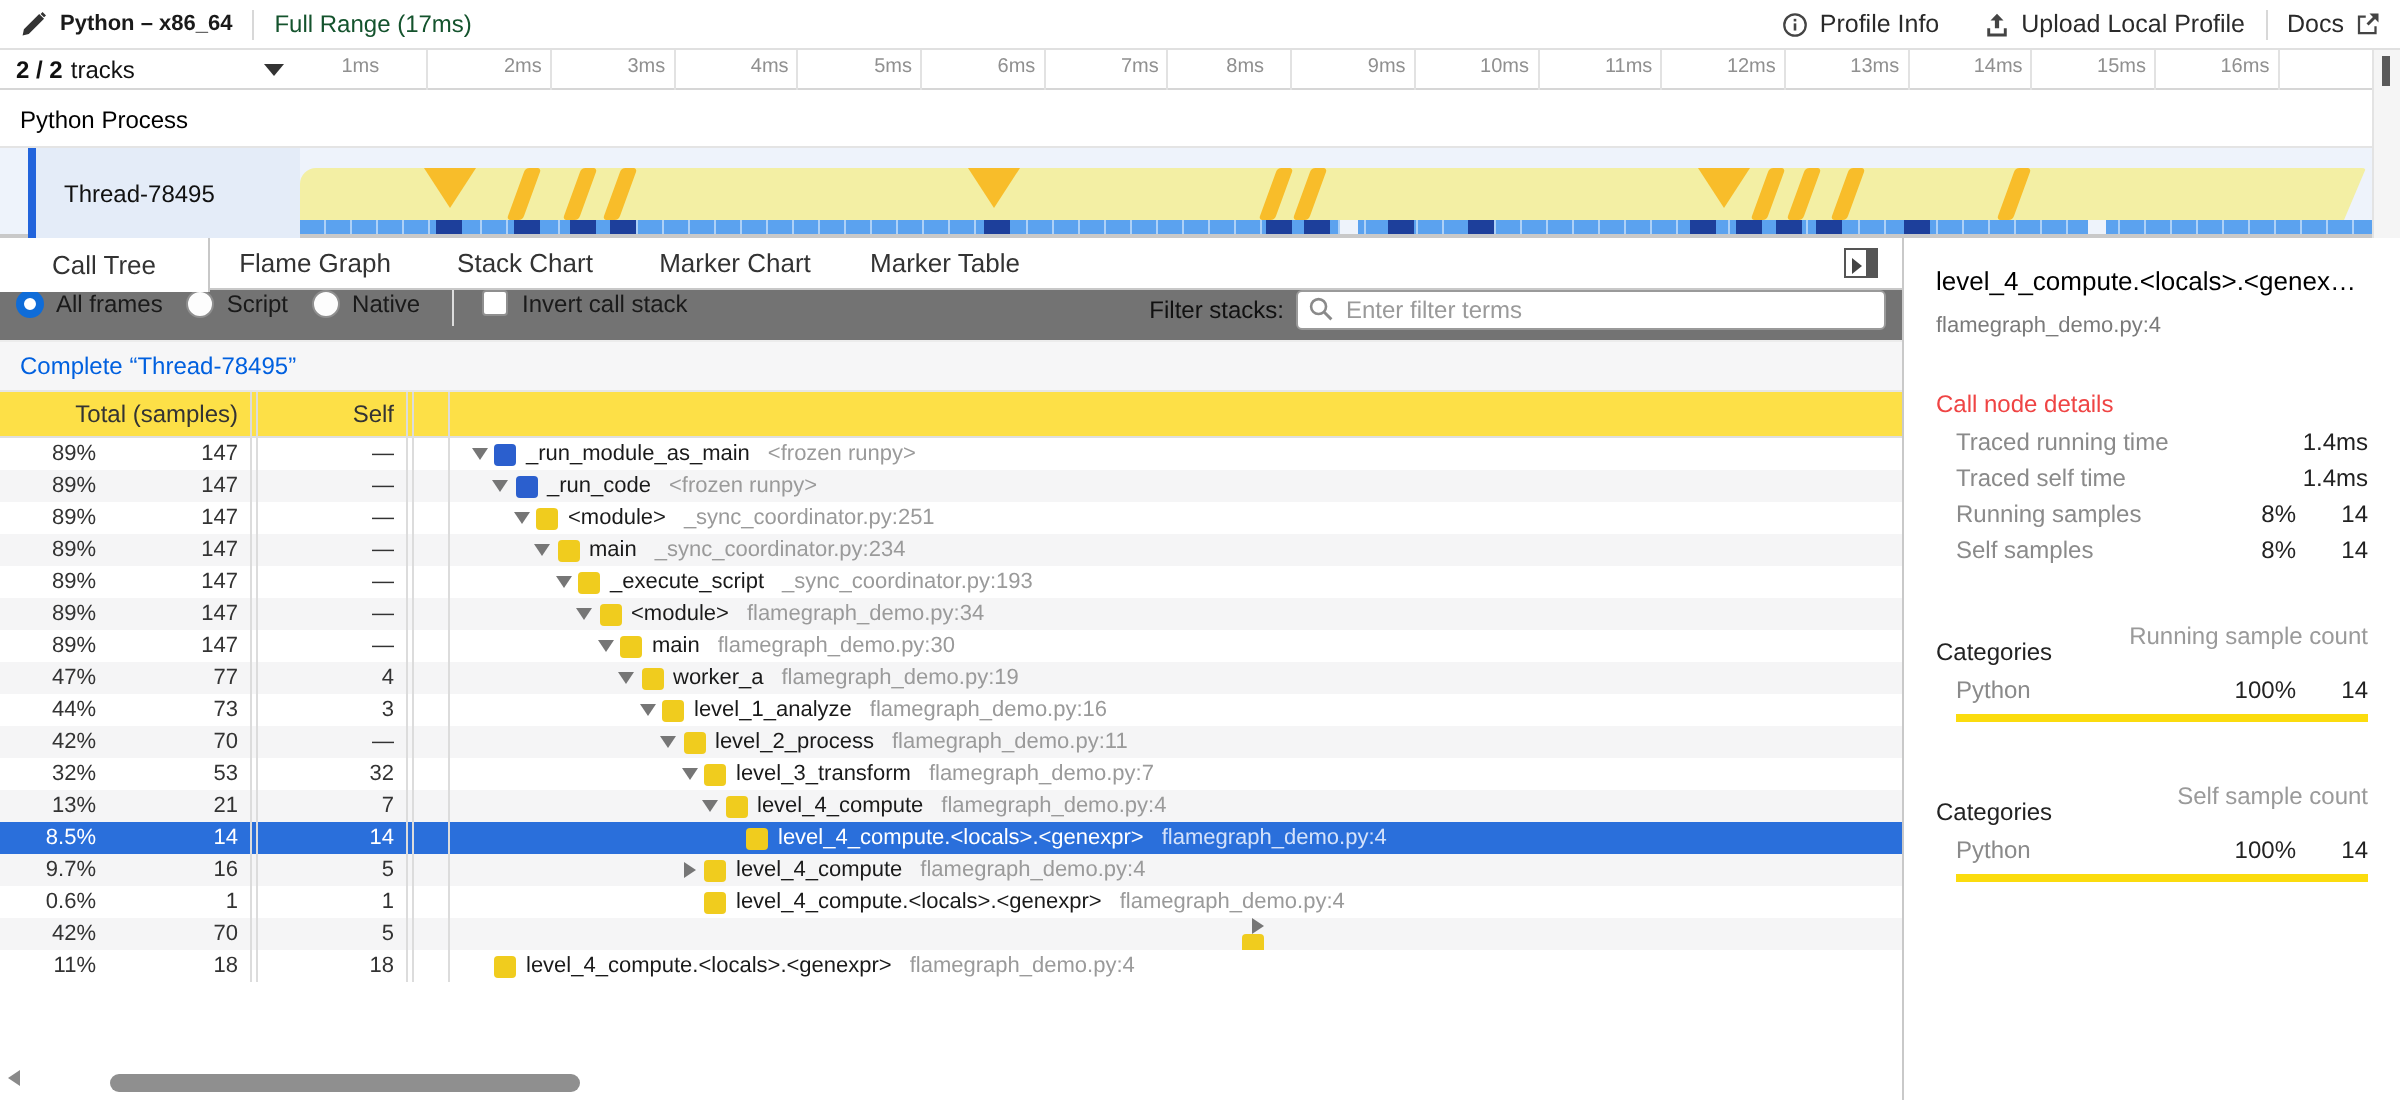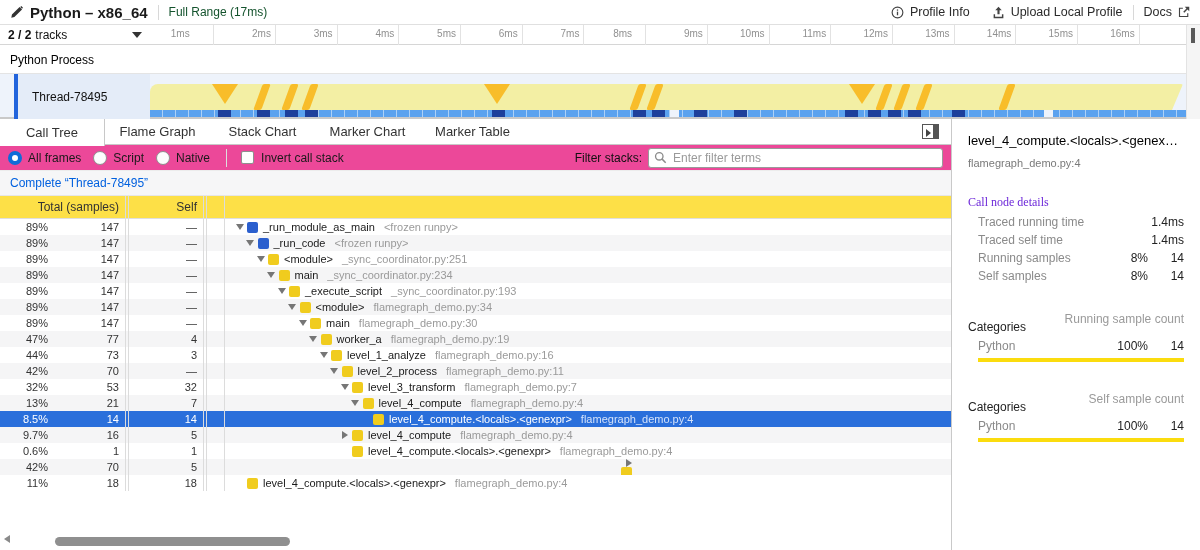--- a/index.html
+++ b/index.html
@@ -5,21 +5,21 @@
   * { margin:0; padding:0; box-sizing:border-box; }
   html,body { width:1200px; height:550px; overflow:hidden; background:#fff;
     font-family:"Liberation Sans","DejaVu Sans",sans-serif; }
   #app { position:relative; width:1200px; height:550px; background:#fff; }
 
   
   .topbar { position:absolute; top:0; left:0; right:0; height:25px; background:#fff;
     border-bottom:1px solid #e0e0e0; display:flex; align-items:center; padding:0 10px; }
   .topbar .left, .topbar .right { display:flex; align-items:center; }
   .topbar .right { margin-left:auto; }
-  .app-title { font-weight:bold; font-size:15px; color:#1a1a1a; margin-left:7px; }
+  .app-title { font-weight:bold; font-size:11px; color:#1a1a1a; margin-left:7px; }
   .vsep { width:1px; height:15px; background:#d8d8d8; margin:0 10px; }
   .blue-link { color:#14532d; font-size:12px; text-decoration:none; cursor:pointer; }
   .top-item { display:flex; align-items:center; font-size:12.5px; color:#2a2a2a; margin-left:22px; cursor:pointer; }
   .top-item svg { margin-right:6px; }
 
   
   .ruler { position:absolute; top:25px; left:0; right:0; height:20px; background:#fff;
     border-bottom:1px solid #d6d6d6; }
   .tracks-summary { position:absolute; left:0; top:0; width:150px; height:20px; display:flex;
     align-items:center; padding:0 8px; cursor:pointer; }
@@ -68,22 +68,22 @@
   .tab { width:105px; display:flex; align-items:center; justify-content:center;
     font-size:13px; color:#333; cursor:pointer; }
   .tab.selected { background:#fff; border-right:1px solid #c8c8c8; height:27px; position:relative; z-index:2; }
   .sidebar-toggle { position:absolute; right:12px; top:5px; width:17px; height:15px;
     border:1px solid #555; background:#fff; cursor:pointer; }
   .sidebar-toggle .fill { position:absolute; right:0; top:0; width:5px; height:100%; background:#555; }
   .sidebar-toggle .tri { position:absolute; left:3px; top:3.5px; width:0; height:0;
     border-top:4px solid transparent; border-bottom:4px solid transparent; border-left:5px solid #444; }
 
   
-  .settings { position:relative; height:26px; background:#ec4899; border-bottom:1px solid #ececec;
-    display:flex; align-items:center; font-size:12px; color:#1a1a1a; padding-left:8px; }
+  .settings { position:relative; height:26px; background:#737373; border-bottom:1px solid #ececec;
+    display:flex; align-items:flex-start; font-size:12px; color:#1a1a1a; padding-left:8px; }
   .radio { width:14px; height:14px; border-radius:50%; border:1px solid #8f8f8f; background:#fdfdfd;
     margin-right:6px; cursor:pointer; flex:none; }
   .radio.on { border:4px solid #0f6cd8; background:#fff; }
   .radio-label { margin-right:12px; cursor:pointer; }
   .settings .vsep2 { width:1px; height:18px; background:#ddd; margin:0 14px 0 4px; }
   .checkbox { width:13px; height:13px; border:1px solid #8f8f8f; border-radius:2px; background:#fff;
     margin-right:7px; cursor:pointer; flex:none; }
   .filter-wrap { margin-left:auto; display:flex; align-items:center; padding-right:8px; }
   .filter-label { font-size:12px; color:#111; margin-right:6px; }
   .filter-input { position:relative; width:295px; height:20px; }
@@ -130,21 +130,21 @@
 
   
   .hscroll-arrow { position:absolute; left:4px; bottom:7px; width:0; height:0;
     border-top:4px solid transparent; border-bottom:4px solid transparent; border-right:6px solid #8a8a8a; cursor:pointer; }
   .hscroll-thumb { position:absolute; left:55px; bottom:4px; width:235px; height:9px;
     background:#8f8f8f; border-radius:5px; cursor:pointer; }
 
   
   .sb-title { font-size:13px; color:#000; width:216px; overflow:hidden; text-overflow:ellipsis; white-space:nowrap; }
   .sb-file { font-size:11px; color:#7a7a7a; margin-top:9px; }
-  .sb-section-title { font-size:12px; color:#6d28d9; margin-top:26px;font-family:Liberation Serif, serif; }
+  .sb-section-title { font-size:12px; color:#ef4444; margin-top:26px; }
   .sb-row { display:flex; align-items:center; margin-top:6px; font-size:12px; height:12px; }
   .sb-row .lbl { flex:1; color:#8a8a8a; padding-left:10px; overflow:hidden; white-space:nowrap; }
   .sb-row .pct { width:40px; text-align:right; color:#222; flex:none; }
   .sb-row .val { width:36px; text-align:right; color:#222; flex:none; }
   .sb-cat-head { display:flex; align-items:center; margin-top:22px; font-size:12px; }
   .sb-cat-head .t { color:#222;margin-top:16px; }
   .sb-cat-head .s { margin-left:auto; color:#9a9a9a; }
   .sb-bar { height:4px; background:var(--bar,#fbdc0e); margin:6px 0 0 10px; }
 
   

